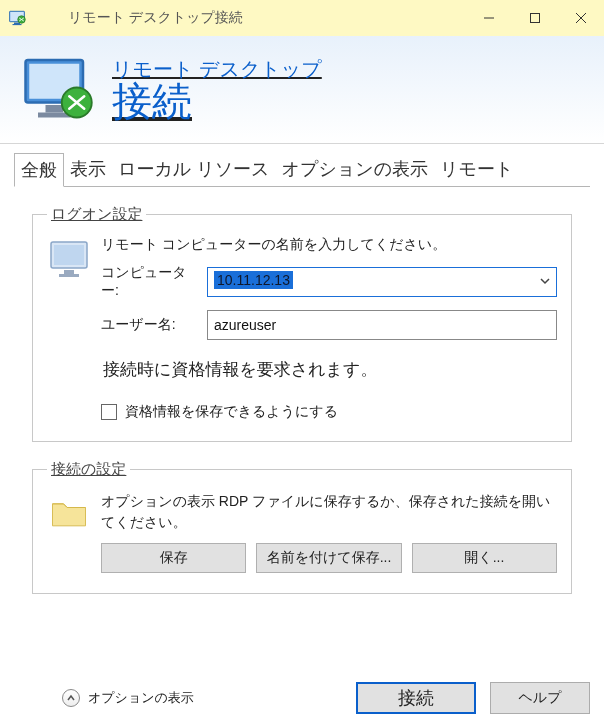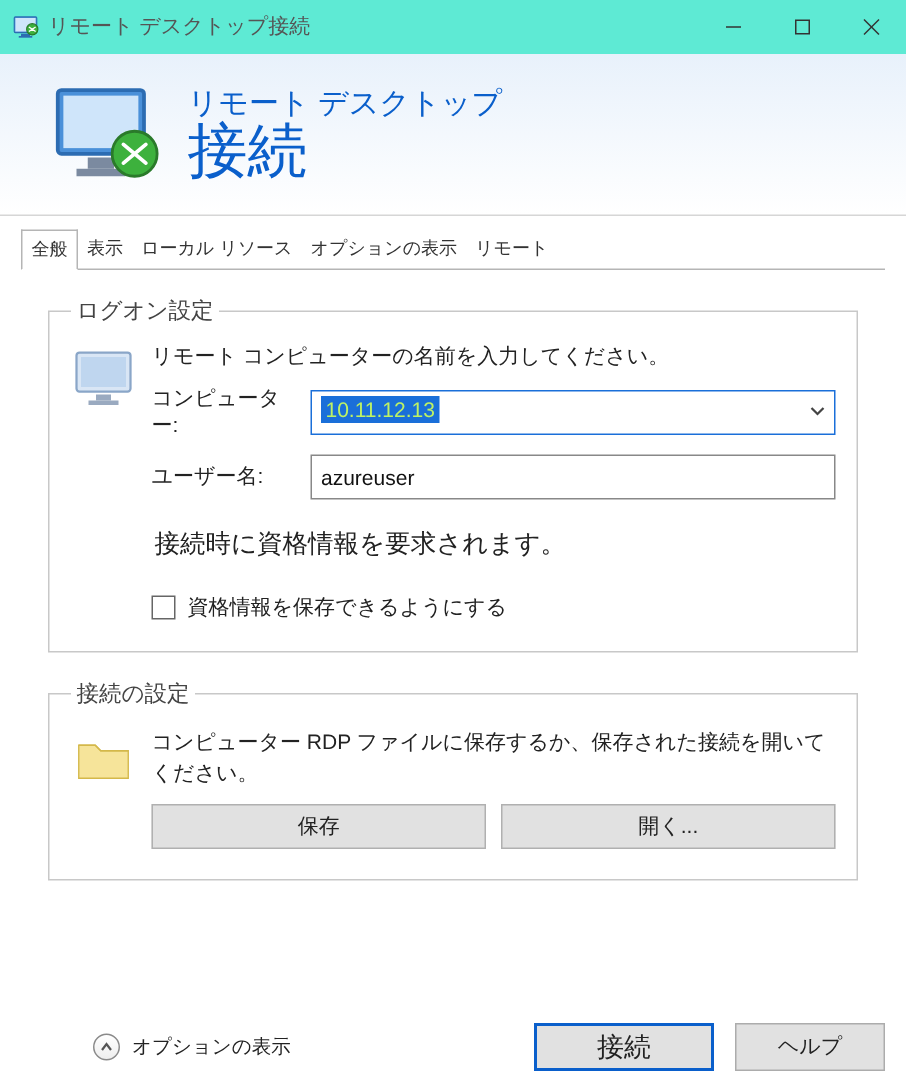--- a/index.html
+++ b/index.html
@@ -13,21 +13,22 @@
     overflow: hidden;
     color: #222;
   }
 
   
   .titlebar {
     height: 36px;
     display: flex;
     align-items: center;
     padding: 0 0 0 8px;
-    background: #5eead4;
+    background: #fef9c3;
+    gap: 36px;
   }
   .titlebar .app-icon {
     width: 18px; height: 18px;
     margin-right: 6px;
   }
   .titlebar .title { flex: 1; font-size: 14px; color: #555; }
   .win-btns { display: flex; height: 100%; }
   .win-btn {
     width: 46px; height: 100%;
     display: flex; align-items: center; justify-content: center;
@@ -35,35 +36,36 @@
     cursor: pointer;
   }
   .win-btn svg { stroke: #333; }
 
   
   .banner {
     height: 108px;
     background: linear-gradient(to bottom, #e8f1fb 0%, #ffffff 100%);
     display: flex;
     align-items: center;
-    padding-left: 31px;
+    padding-left: 18px;
     border-bottom: 1px solid #d6d6d6;
+    text-decoration: underline;
   }
   .banner .monitor-icon { width: 80px; height: 80px; margin-right: 14px; }
   .banner .banner-text { color: #0a5fcb; }
   .banner .sub { font-size: 20px; line-height: 1.1; }
   .banner .main { font-size: 40px; line-height: 1.05; font-weight: 400; }
 
   
   .tabs-wrap { padding: 8px 14px 0 14px; }
   .tabs {
     display: flex;
     border-bottom: 1px solid #b5b5b5;
     gap: 0;
-    font-size: 12px;
+    font-size: 18px;
   }
   .tab {
     padding: 4px 6px;
     cursor: pointer;
     position: relative;
     bottom: -1px;
     color: #333;
   }
   .tab.active {
     border: 1px solid #b5b5b5;
@@ -78,20 +80,21 @@
 
   fieldset.group {
     border: 1px solid #c8c8c8;
     margin: 10px 0 18px 0;
     padding: 12px 14px 20px 14px;
   }
   fieldset.group legend {
     font-size: 15px;
     color: #444;
     padding: 0 4px;
+    text-decoration: underline;
   }
 
   .group-body {
     display: flex;
     align-items: flex-start;
   }
   .group-body .side-icon { width: 54px; flex: 0 0 54px; }
   .group-body .content { flex: 1; }
 
   .row { display: flex; align-items: center; margin: 10px 0; justify-content: flex-end; }
@@ -103,21 +106,21 @@
     height: 30px;
     border: 1px solid #1a6fd9;
     font-size: 14px;
     padding: 3px 28px 3px 6px;
     background: #fff;
     color: #111;
     font-family: inherit;
   }
   .combo .selected {
     background: #1a6fd9;
-    color: #bef264;
+    color: #0f172a;
     padding: 1px 3px;
     display: inline-block;
   }
   .combo .chev {
     position: absolute;
     right: 6px; top: 50%; transform: translateY(-50%);
     pointer-events: none;
   }
 
   .info-line { font-size: 17px; margin: 18px 0 22px 2px; color: #222; }
@@ -290,23 +293,24 @@
     <fieldset class="group conn-group">
       <legend>接続の設定</legend>
       <div class="group-body">
         <div class="side-icon">
           <svg viewBox="0 0 48 48" width="44" height="44">
             <path d="M6 14 h12 l4 4 h20 v20 h-36 z" fill="#f6e49a" stroke="#d4b84a"></path>
             <path d="M6 14 h12 l4 4 h20" fill="none" stroke="#d4b84a"></path>
           </svg>
         </div>
         <div class="content">
-          <div class="conn-desc">コンピューター RDP ファイルに保存するか、保存された接続を開いてください。</div>
+          <div class="conn-desc">オプションの表示 RDP ファイルに保存するか、保存された接続を開いてください。</div>
           <div class="btn-row">
             <div class="btn">保存</div>
+            <div class="btn">名前を付けて保存...</div>
             <div class="btn">開く...</div>
           </div>
         </div>
       </div>
     </fieldset>
 
   </div>
 </div>
 
 <div class="footer">

